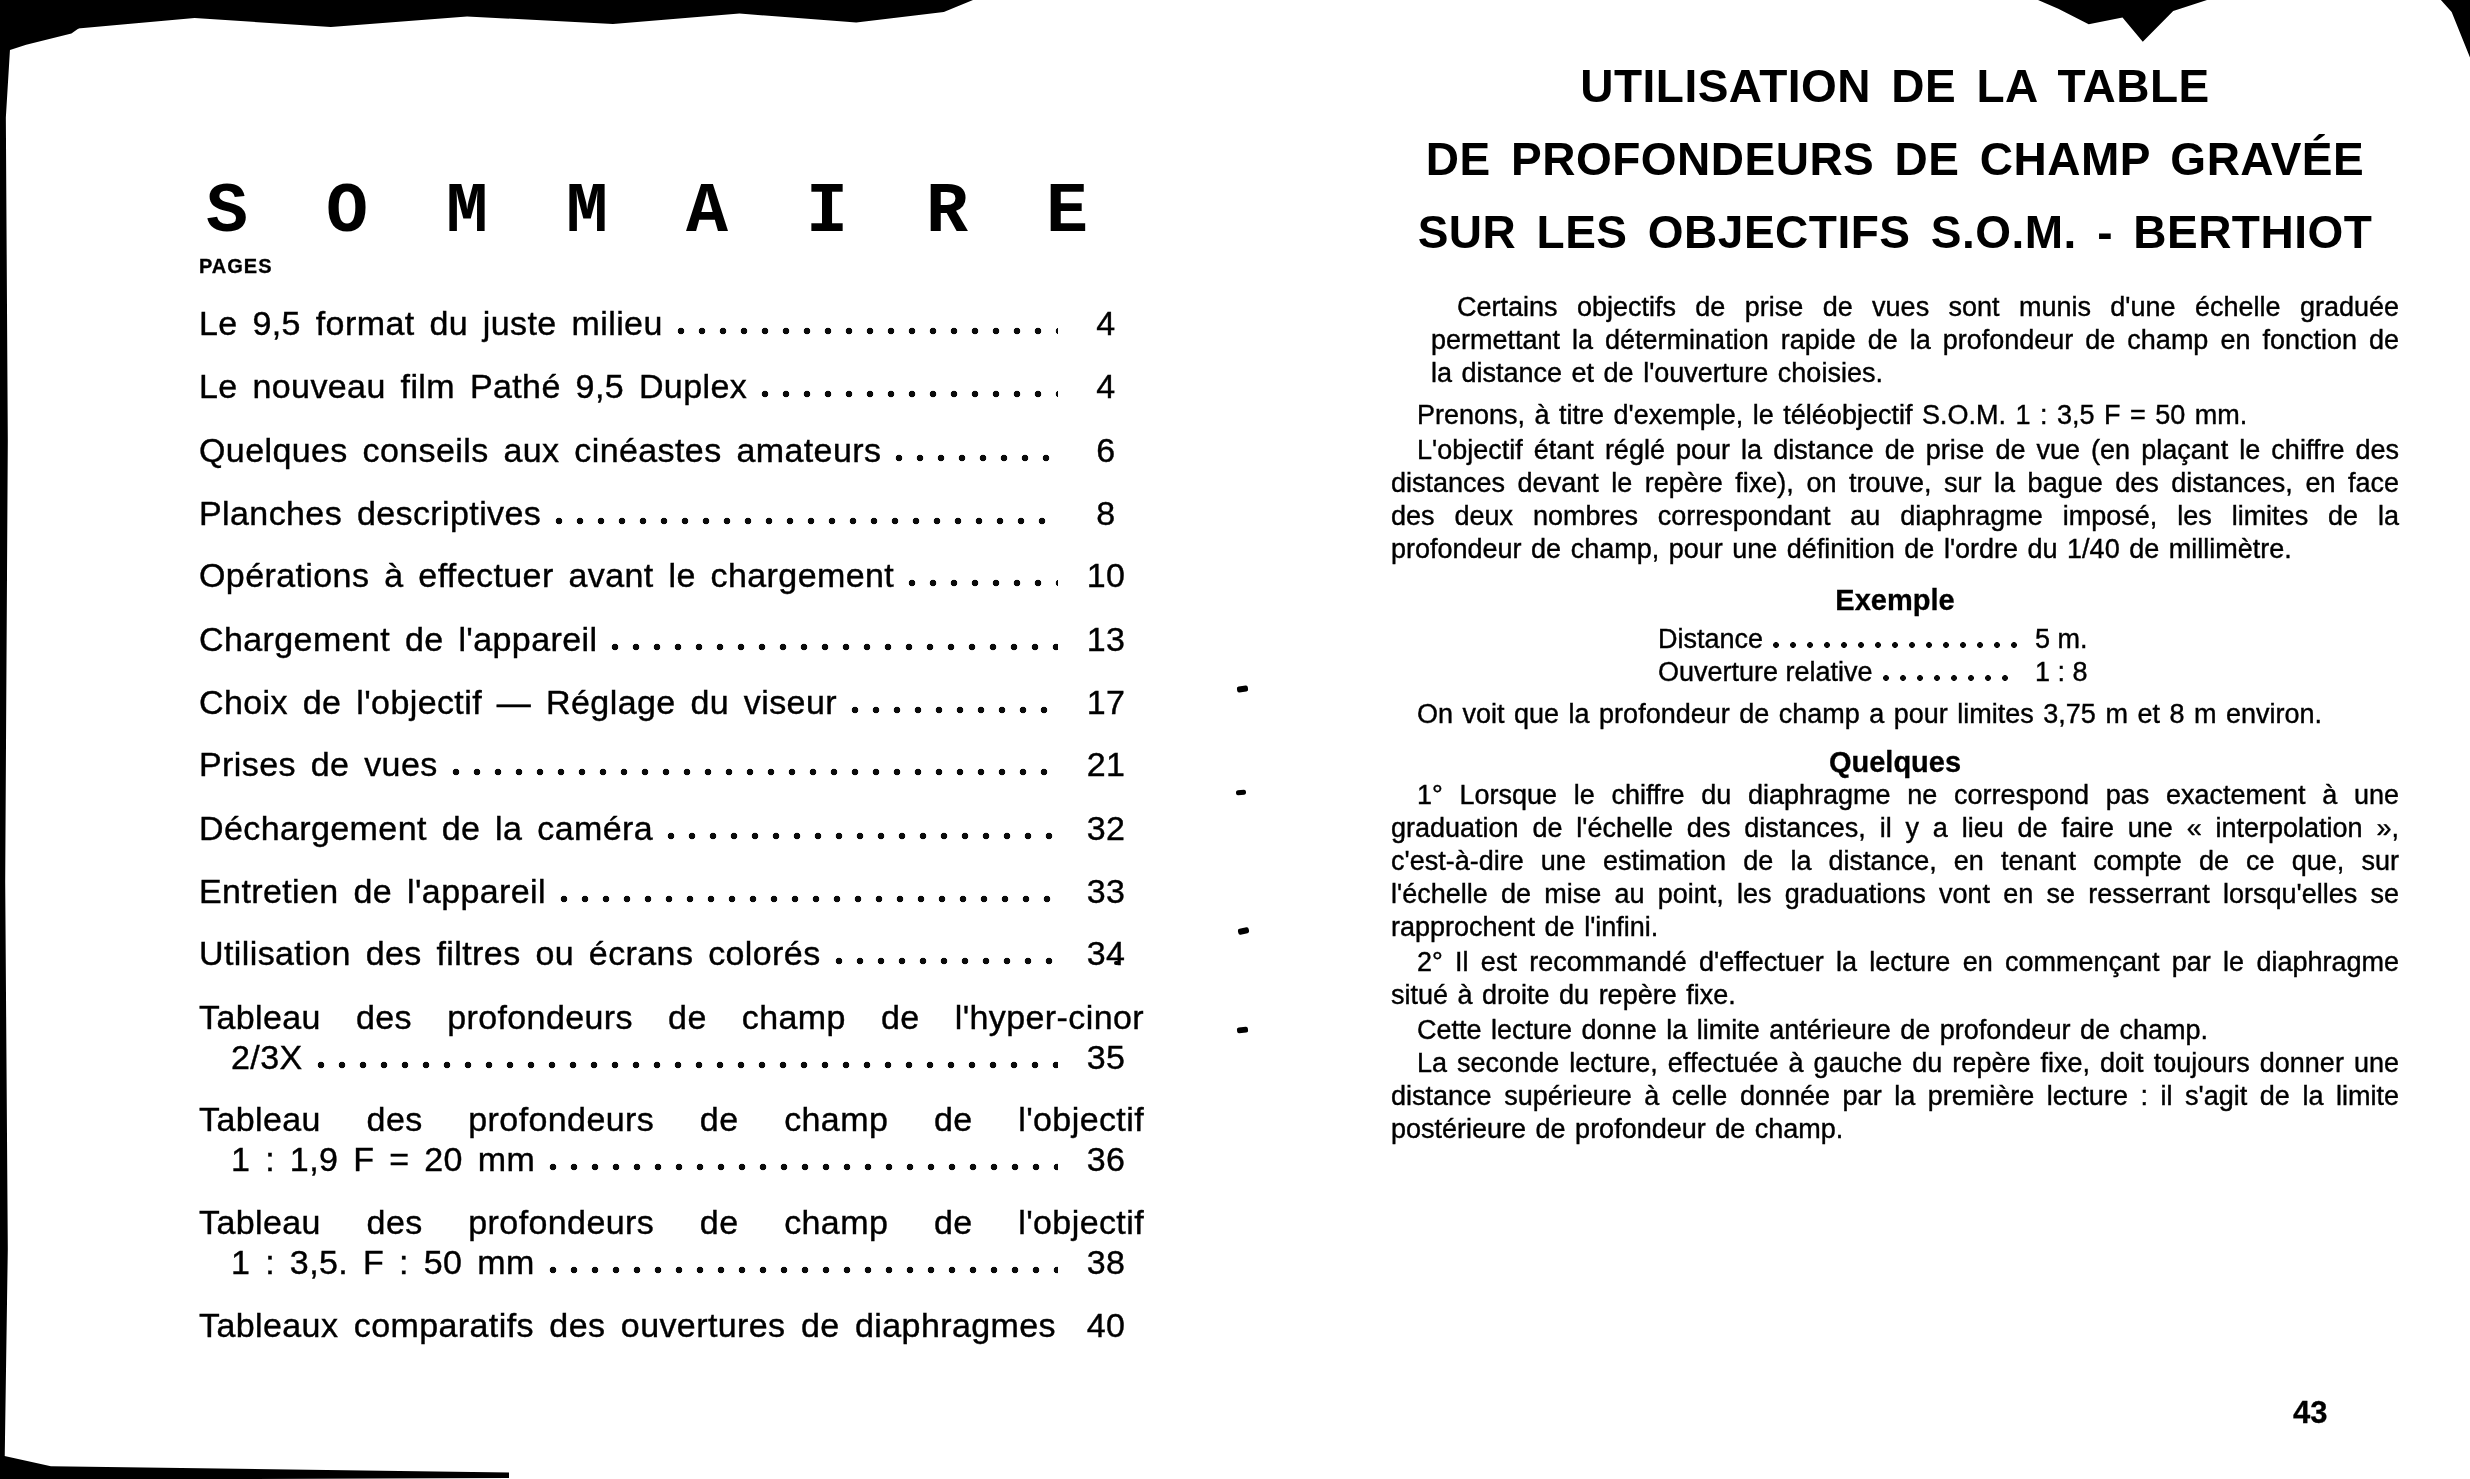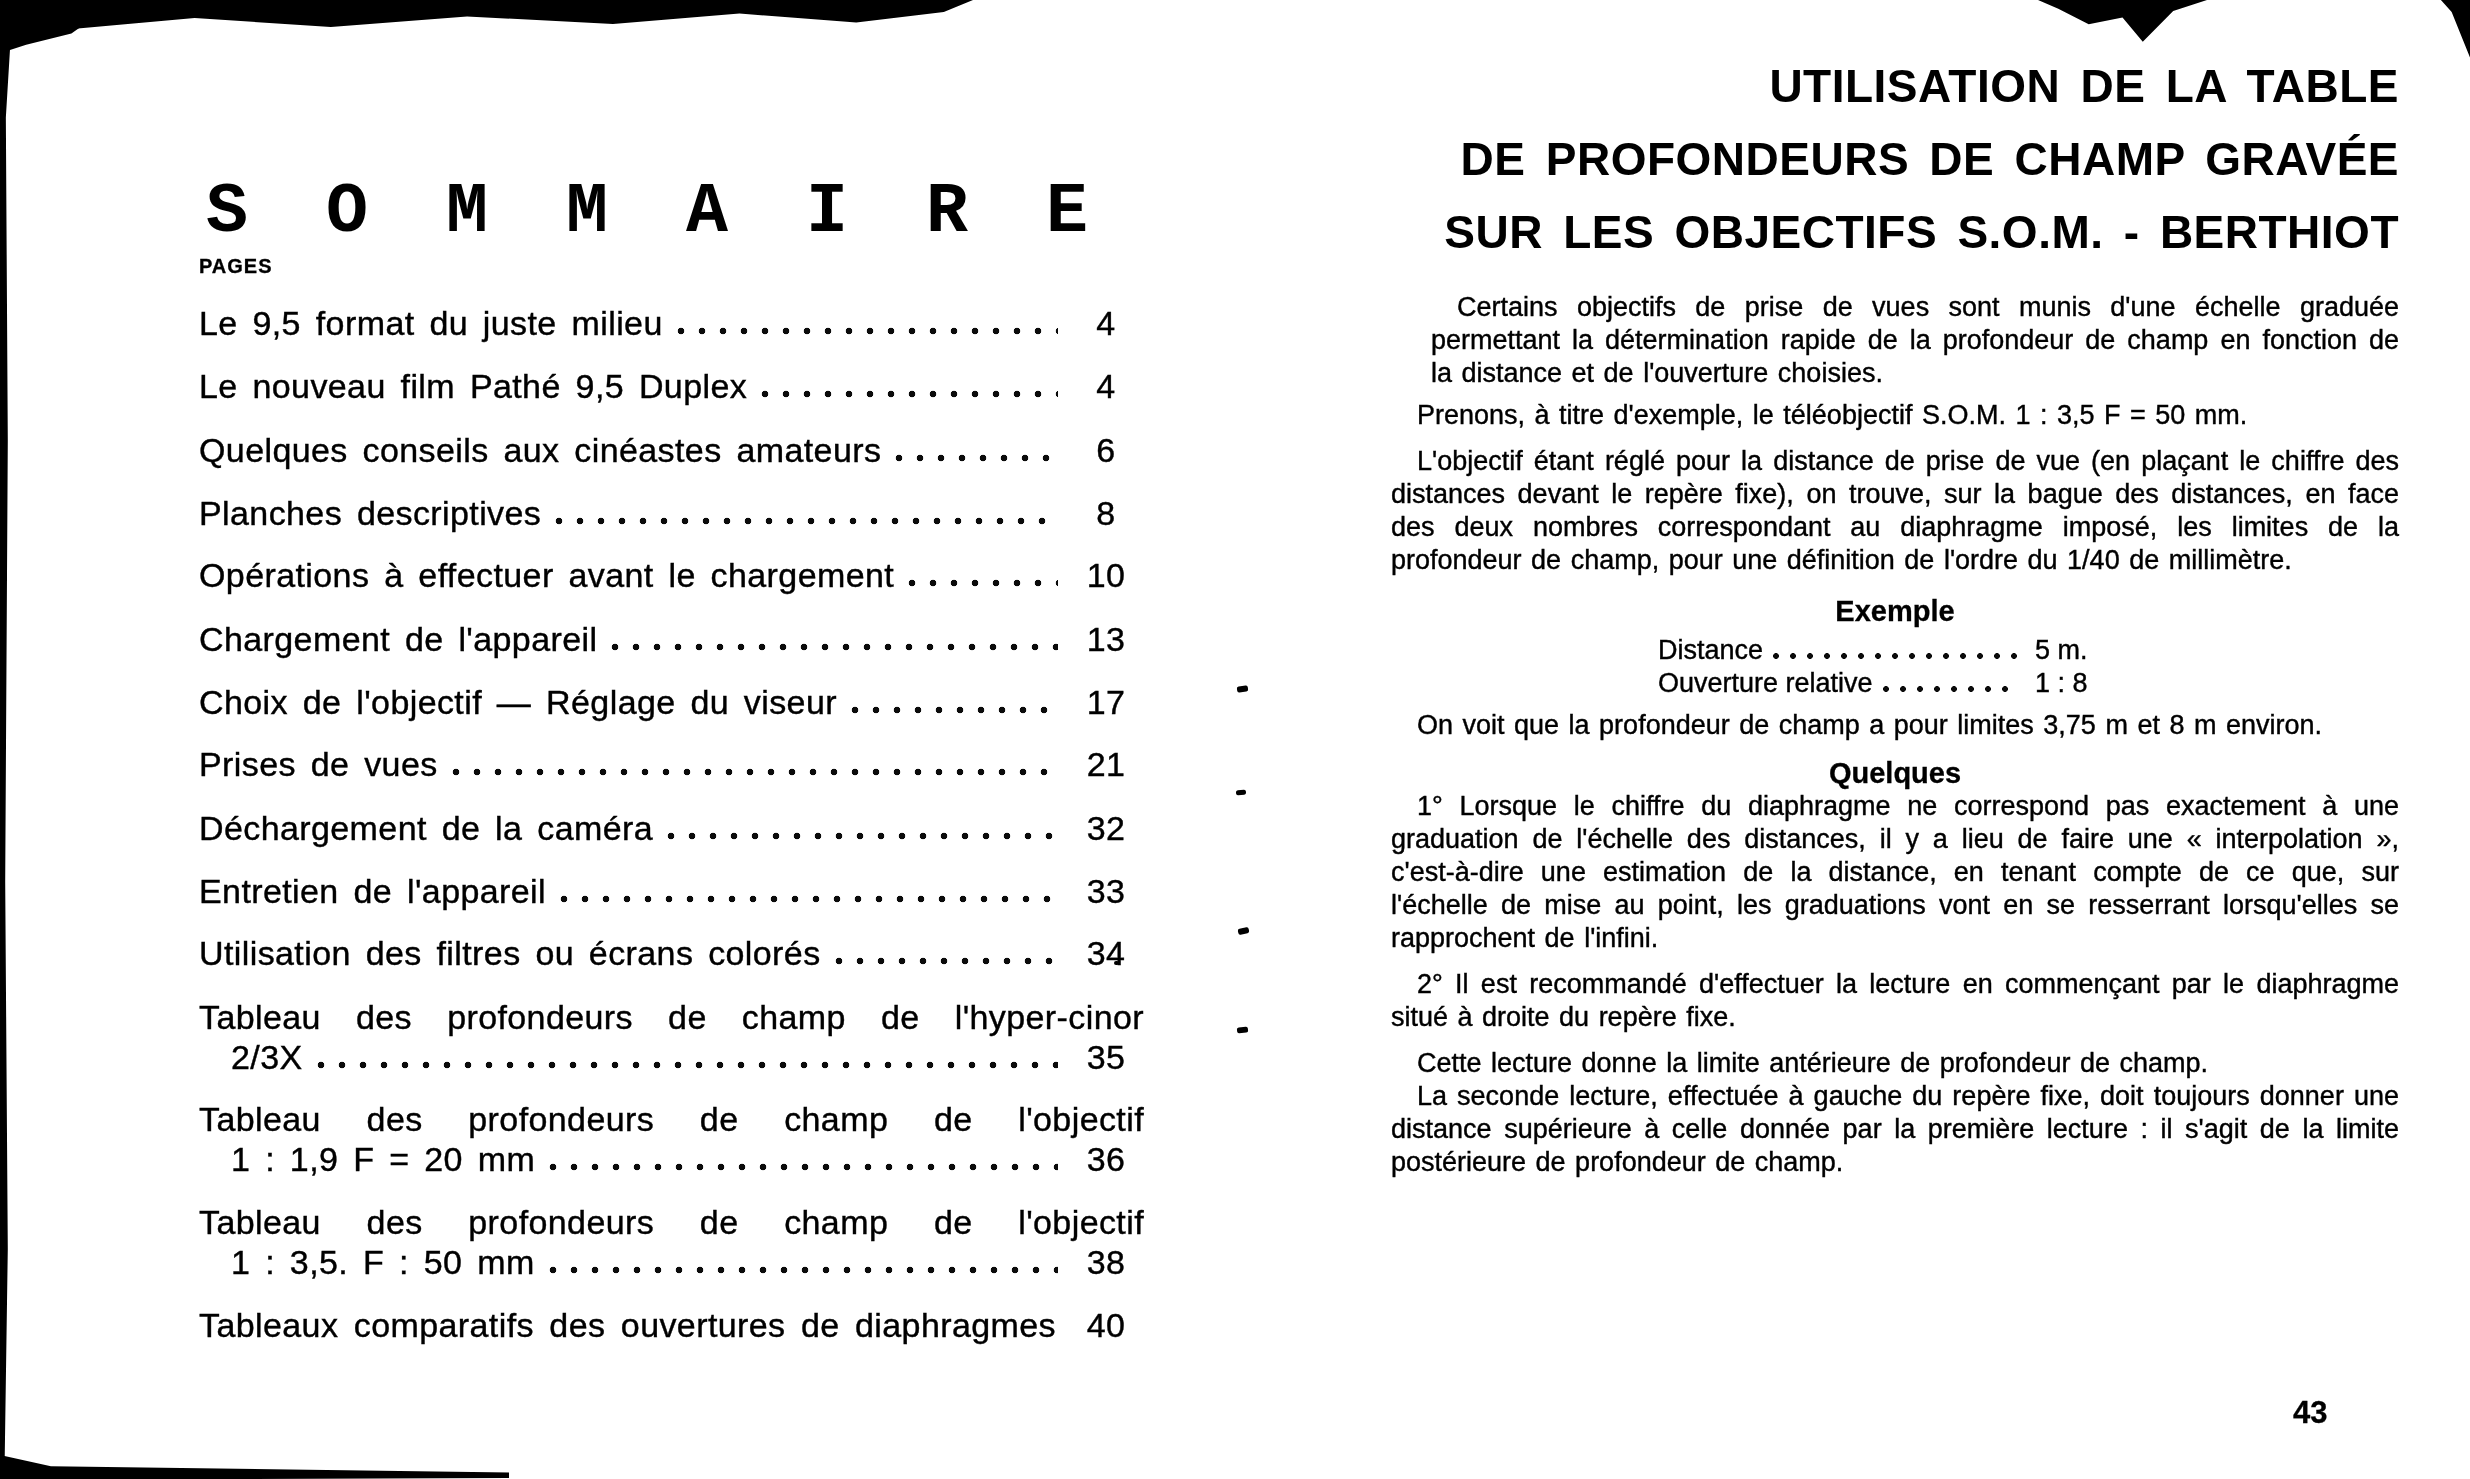--- a/index.html
+++ b/index.html
@@ -35,31 +35,31 @@
     background-size:21px 10px; background-repeat:repeat-x; background-position:left bottom;
   }
   .pg { flex:0 0 76px; text-align:center; white-space:nowrap; }
   .toc-line.cont { left:231px; width:913px; }
   .t-full { display:block; width:100%; text-align:justify; text-align-last:justify; white-space:normal; }
   .toc-line.lastrow .t-flex { display:block; flex:1 1 auto; text-align:justify; text-align-last:justify; margin-right:12px; }
 
   
   .rp { position:absolute; left:1391px; top:0; width:1008px; }
   .rp-title {
-    margin-top:50px; text-align:right; font-weight:bold;
+    margin-top:50px; text-align:center; font-weight:bold;
     font-size:46px; line-height:73px; letter-spacing:0.5px; word-spacing:7px; white-space:nowrap;
   }
   .body {
     margin:0; font-size:27px; line-height:33px; text-align:justify;
     word-spacing:2px; -webkit-text-stroke:0.4px #000;
   }
   .indent { text-indent:26px; }
   .mt-a { margin-top:22px;margin-left:40px; }
   .mt-b { margin-top:9px; }
-  .mt-c { margin-top:13px; }
+  .mt-c { margin-top:2px; }
   .subhead {
     margin:17px 0 0 0; text-align:center; font-size:29px; line-height:34px;
     font-weight:bold; -webkit-text-stroke:0.3px #000;
   }
   .ex-block { width:517px; margin:6px 0 0 227px; }
   .ex-row {
     display:flex; align-items:flex-end;
     font-size:27px; line-height:33px;margin-left:40px; -webkit-text-stroke:0.4px #000;
   }
   .ex-row .t { white-space:nowrap; }

